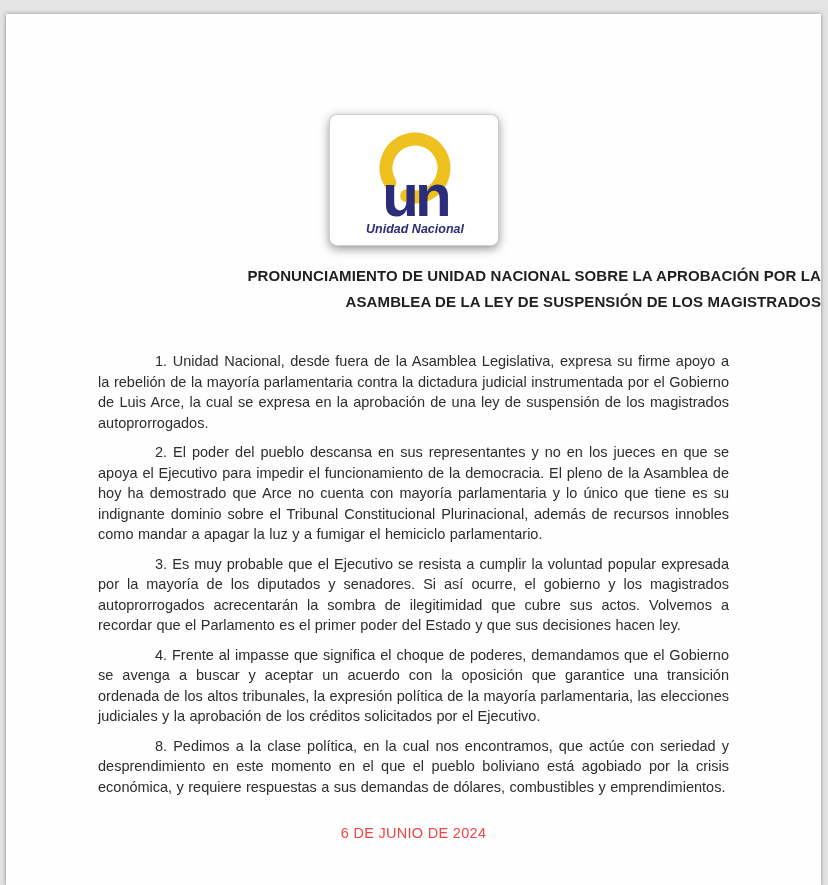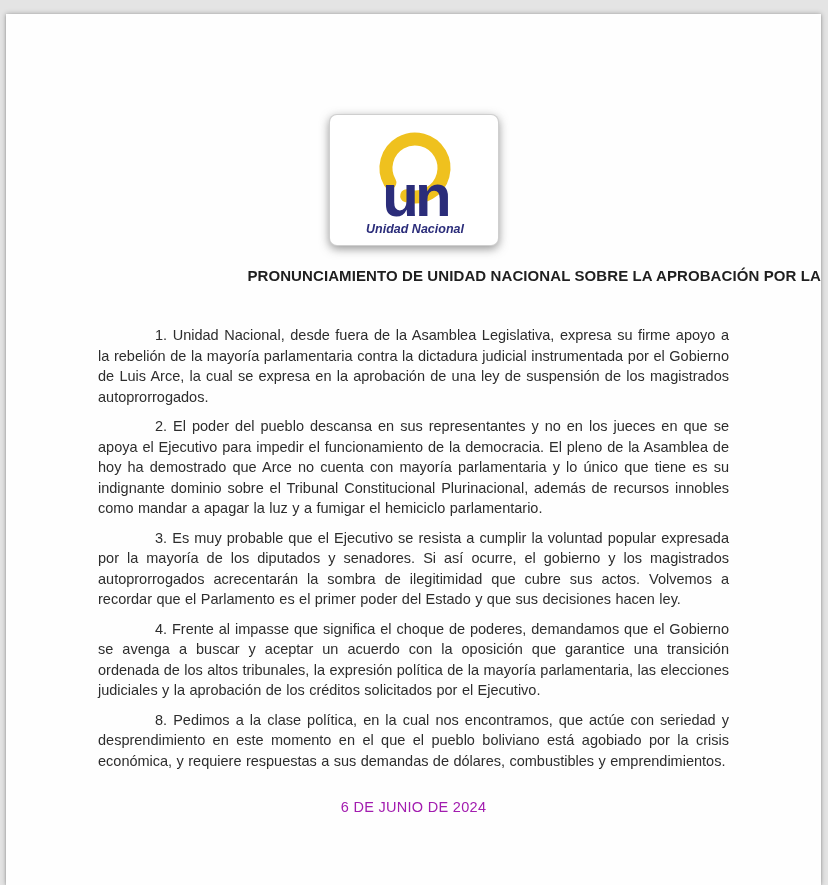--- a/index.html
+++ b/index.html
@@ -53,39 +53,40 @@
     text-indent: 57px;
     font-size: 14.5px;
     line-height: 20.5px;
     color: #2d2d2d;
     word-spacing: 0.4px;
   }
   .doc-date {
     margin-top: 28px;
     text-align: center;
     font-size: 14.5px;
-    color: #a21caf;
+    color: #ef4444;
     letter-spacing: 0.3px;
   }
 </style>
 </head>
 <body>
 
 <div class="paper">
 
   <div class="logo-box">
     <svg class="logo-svg" width="160" height="122" viewBox="0 0 160 122">
       <circle cx="81" cy="49" r="29" fill="none" stroke="#efc11e" stroke-width="13" stroke-linecap="round" stroke-dasharray="160 23" transform="rotate(150 81 49)"></circle>
       <text x="81" y="97" text-anchor="middle" font-family="Liberation Sans, sans-serif" font-weight="bold" font-size="60" letter-spacing="-4" fill="#2b2d7a">un</text>
       <text x="81" y="114" text-anchor="middle" font-family="Liberation Sans, sans-serif" font-style="italic" font-weight="bold" font-size="12.5" fill="#2b2d7a">Unidad Nacional</text>
     </svg>
   </div>
 
   <div class="doc-title">
     <span class="tline">PRONUNCIAMIENTO DE UNIDAD NACIONAL SOBRE LA APROBACIÓN POR LA</span>
+    <span class="tline">ASAMBLEA DE LA LEY DE SUSPENSIÓN DE LOS MAGISTRADOS</span>
   </div>
 
   <div class="doc-body">
     <p class="para">1. Unidad Nacional, desde fuera de la Asamblea Legislativa, expresa su firme apoyo a la rebelión de la mayoría parlamentaria contra la dictadura judicial instrumentada por el Gobierno de Luis Arce, la cual se expresa en la aprobación de una ley de suspensión de los magistrados autoprorrogados.</p>
     <p class="para">2. El poder del pueblo descansa en sus representantes y no en los jueces en que se apoya el Ejecutivo para impedir el funcionamiento de la democracia. El pleno de la Asamblea de hoy ha demostrado que Arce no cuenta con mayoría parlamentaria y lo único que tiene es su indignante dominio sobre el Tribunal Constitucional Plurinacional, además de recursos innobles como mandar a apagar la luz y a fumigar el hemiciclo parlamentario.</p>
     <p class="para">3. Es muy probable que el Ejecutivo se resista a cumplir la voluntad popular expresada por la mayoría de los diputados y senadores. Si así ocurre, el gobierno y los magistrados autoprorrogados acrecentarán la sombra de ilegitimidad que cubre sus actos. Volvemos a recordar que el Parlamento es el primer poder del Estado y que sus decisiones hacen ley.</p>
     <p class="para">4. Frente al impasse que significa el choque de poderes, demandamos que el Gobierno se avenga a buscar y aceptar un acuerdo con la oposición que garantice una transición ordenada de los altos tribunales, la expresión política de la mayoría parlamentaria, las elecciones judiciales y la aprobación de los créditos solicitados por el Ejecutivo.</p>
     <p class="para">8. Pedimos a la clase política, en la cual nos encontramos, que actúe con seriedad y desprendimiento en este momento en el que el pueblo boliviano está agobiado por la crisis económica, y requiere respuestas a sus demandas de dólares, combustibles y emprendimientos.</p>
     <div class="doc-date">6 DE JUNIO DE 2024</div>
   </div>

